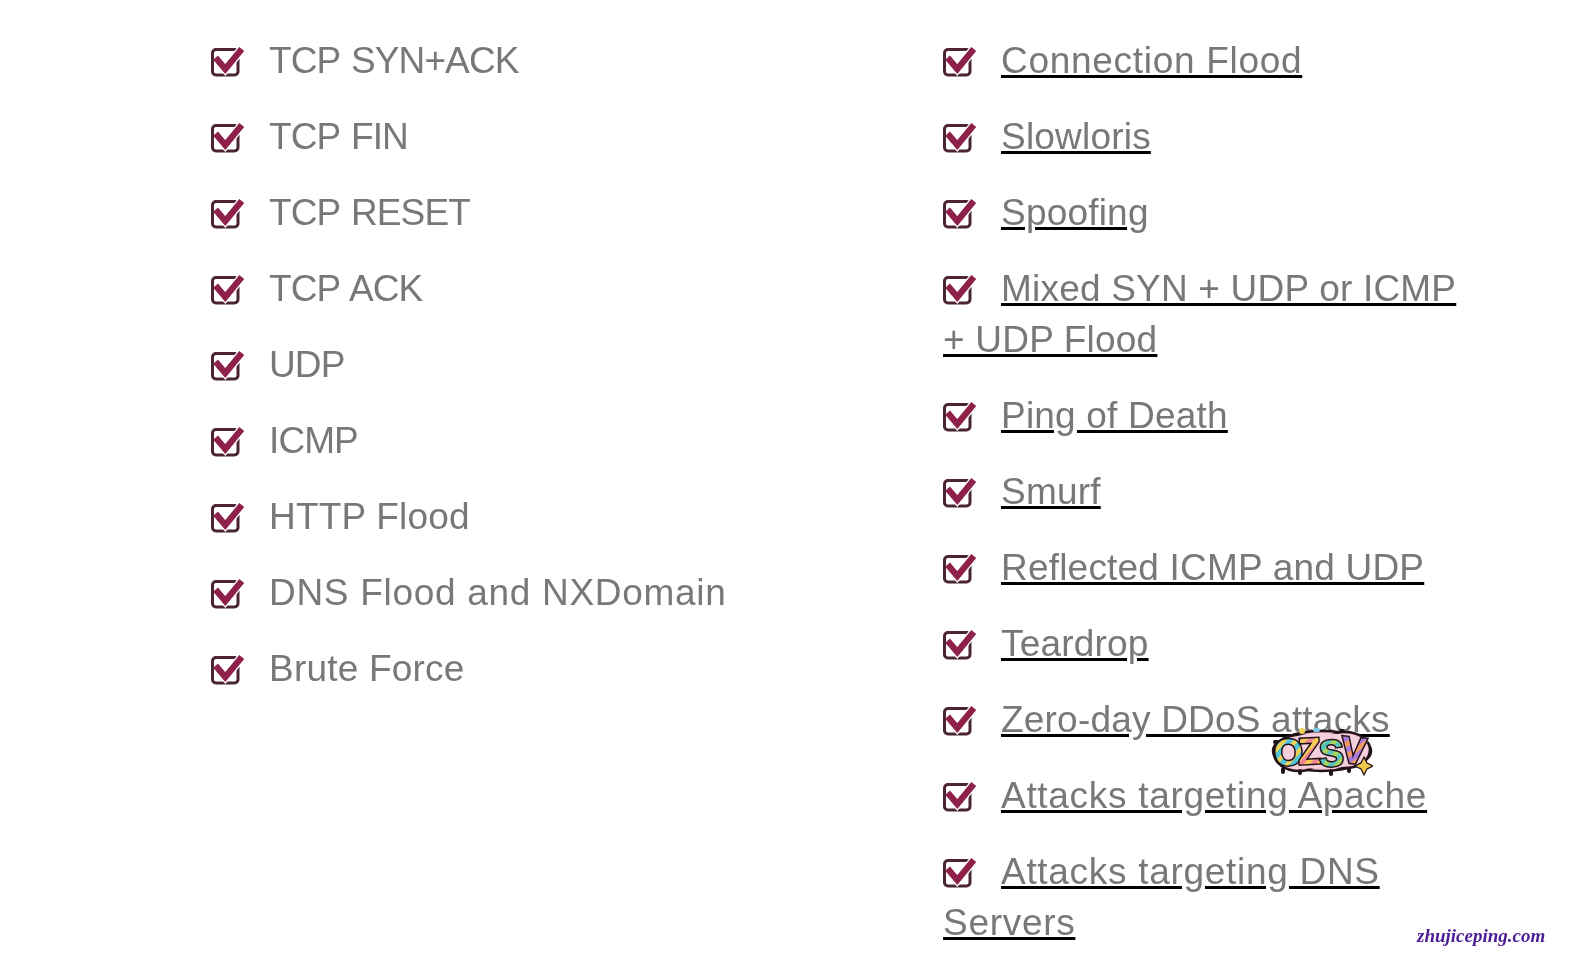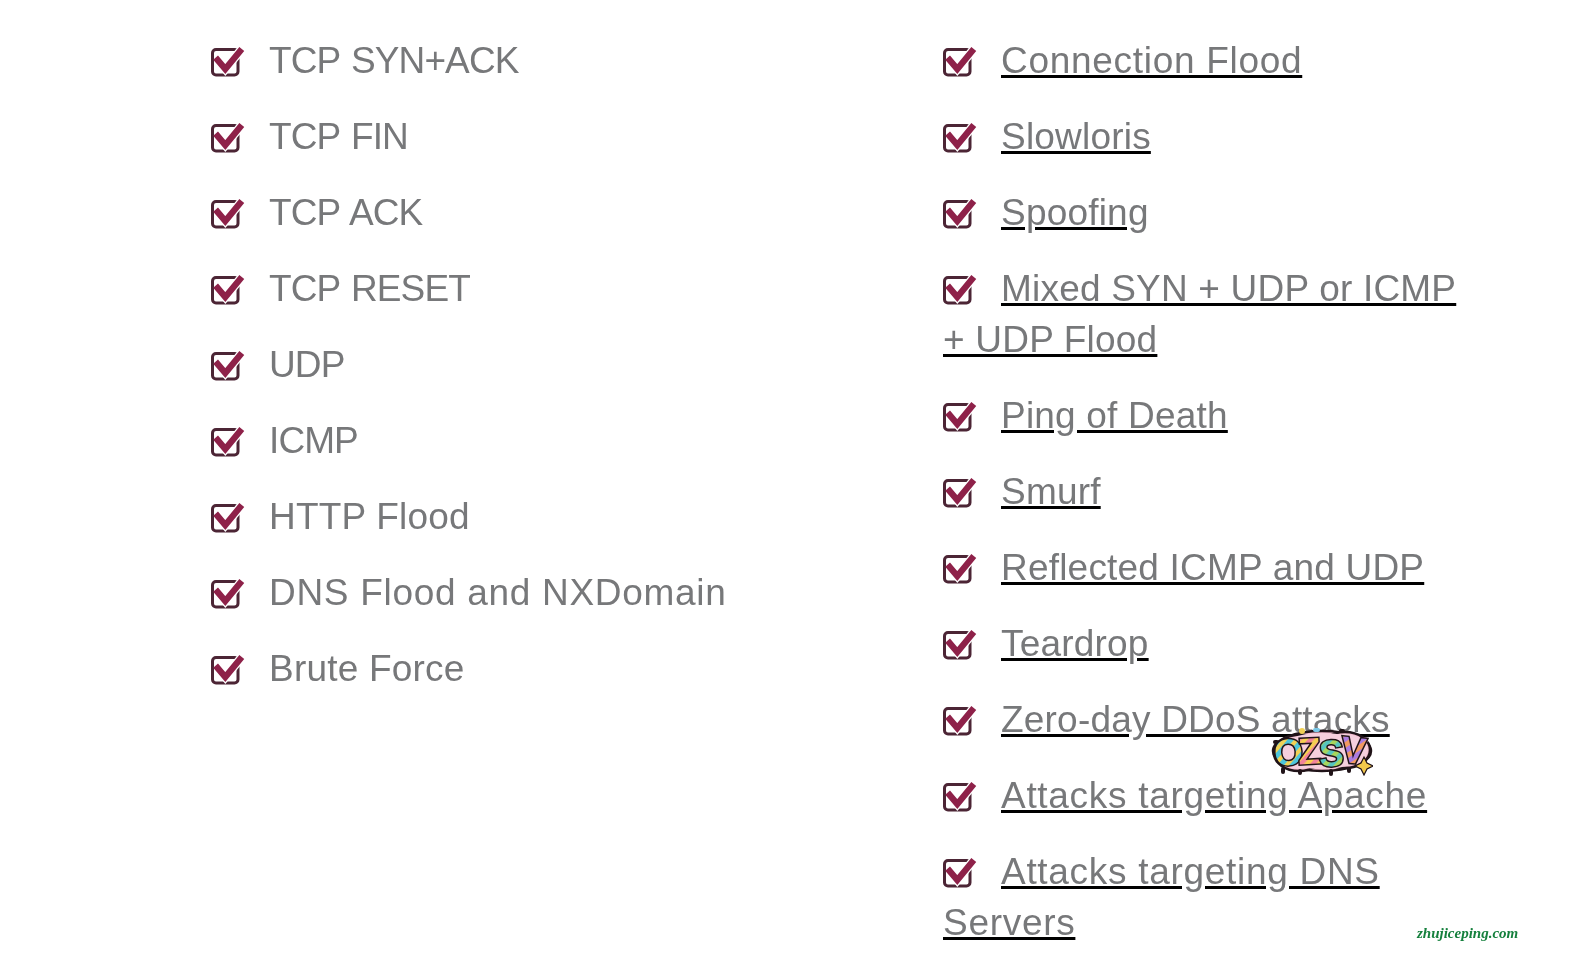--- a/index.html
+++ b/index.html
@@ -21,24 +21,24 @@
 
 <div class="col colL">
   <p class="item caps"><svg class="cb" viewBox="0 0 34 34">
         <use href="#cbg"></use>
       </svg>TCP SYN+ACK</p>
   <p class="item caps"><svg class="cb" viewBox="0 0 34 34">
         <use href="#cbg"></use>
       </svg>TCP FIN</p>
   <p class="item caps"><svg class="cb" viewBox="0 0 34 34">
         <use href="#cbg"></use>
-      </svg>TCP ACK</p>
+      </svg>TCP RESET</p>
   <p class="item caps"><svg class="cb" viewBox="0 0 34 34">
         <use href="#cbg"></use>
-      </svg>TCP RESET</p>
+      </svg>TCP ACK</p>
   <p class="item caps"><svg class="cb" viewBox="0 0 34 34">
         <use href="#cbg"></use>
       </svg>UDP</p>
   <p class="item caps"><svg class="cb" viewBox="0 0 34 34">
         <use href="#cbg"></use>
       </svg>ICMP</p>
   <p class="item"><svg class="cb" viewBox="0 0 34 34">
         <use href="#cbg"></use>
       </svg>HTTP Flood</p>
   <p class="item w1"><svg class="cb" viewBox="0 0 34 34">
@@ -132,13 +132,13 @@
   <g font-family="Liberation Sans" font-weight="bold" font-size="37" stroke="#201318" stroke-width="3" paint-order="stroke" letter-spacing="-2">
     <text x="3" y="39" fill="url(#stO)" transform="rotate(-4 16 26)">O</text>
     <text x="27" y="38" fill="url(#stZ)" transform="rotate(-3 38 26)">Z</text>
     <text x="48" y="40" fill="url(#stS)" transform="rotate(-2 60 26)">S</text>
     <text x="70" y="37" fill="url(#stV)" transform="rotate(6 82 26)">V</text>
   </g>
   <path d="M93 31 l3 6 6 3 -6 3 -3 6 -3 -6 -6 -3 6 -3 z" fill="#f2c84b" stroke="#201318" stroke-width="1.2"></path>
 </svg>
 
 <div style="position:absolute;left:1417px;top:925px;font-family:'Liberation Serif',serif;
-     font-style:italic;font-weight:bold;font-size:15px;color:#15803d;">zhujiceping.com</div>
+     font-style:italic;font-weight:bold;font-size:19px;color:#4c1d95;">zhujiceping.com</div>
 
 </body></html>

